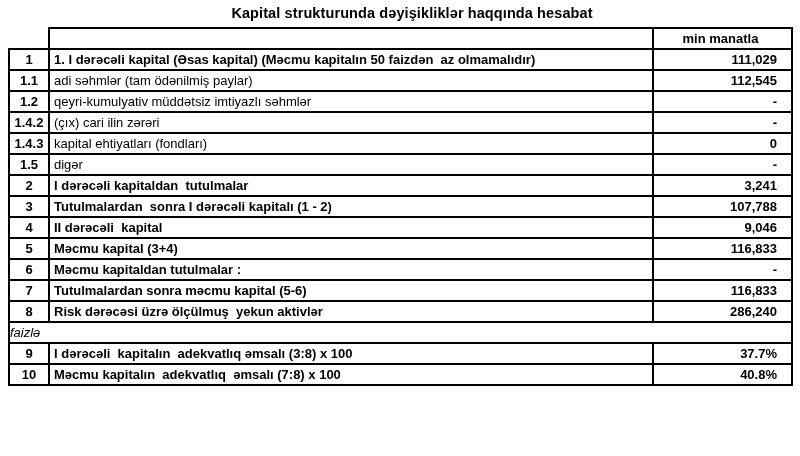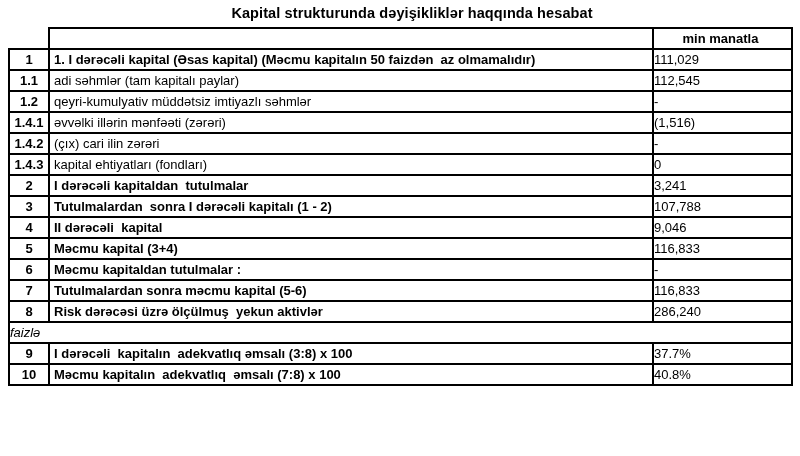--- a/index.html
+++ b/index.html
@@ -17,21 +17,21 @@
     margin:6px 0 0 8px;width:783px;
   }
   td{
     border:2px solid #000;height:19px;padding:0;
     font-size:13px;line-height:19px;vertical-align:middle;
     overflow:hidden;white-space:pre;
   }
   td.num{text-align:center;font-weight:bold;}
   td.lbl{padding-left:4px;}
   td.lbl.b{font-weight:bold;}
-  td.val{padding-right:14px;}
+  td.val{text-align:right;padding-right:14px;font-weight:bold;}
   td.unit{text-align:center;padding-right:4px;font-weight:bold;}
   td.noborder{border:none;}
   td.empty{}
   tr.divider td{
     font-style:italic;padding-right:6px;font-weight:normal;
   }
 </style>
 </head>
 <body>
 
@@ -49,42 +49,42 @@
     <td class="lbl empty"></td>
     <td class="unit">min manatla</td>
   </tr>
   <tr>
         <td class="num">1</td>
         <td class="lbl b">1. I dərəcəli kapital (Əsas kapital) (Məcmu kapitalın 50 faizdən  az olmamalıdır)</td>
         <td class="val">111,029</td>
       </tr>
   <tr>
         <td class="num">1.1</td>
-        <td class="lbl">adi səhmlər (tam kapitalı paylar)</td>
+        <td class="lbl">adi səhmlər (tam ödənilmiş paylar)</td>
         <td class="val">112,545</td>
       </tr>
   <tr>
         <td class="num">1.2</td>
         <td class="lbl">qeyri-kumulyativ müddətsiz imtiyazlı səhmlər</td>
         <td class="val">-</td>
-      </tr>
-  <tr>
-        <td class="num">1.4.1</td>
-        <td class="lbl">əvvəlki illərin mənfəəti (zərəri)</td>
-        <td class="val">(1,516)</td>
       </tr>
   <tr>
         <td class="num">1.4.2</td>
         <td class="lbl">(çıx) cari ilin zərəri</td>
         <td class="val">-</td>
       </tr>
   <tr>
         <td class="num">1.4.3</td>
         <td class="lbl">kapital ehtiyatları (fondları)</td>
         <td class="val">0</td>
+      </tr>
+  <tr>
+        <td class="num">1.5</td>
+        <td class="lbl">digər</td>
+        <td class="val">-</td>
       </tr>
   <tr>
         <td class="num">2</td>
         <td class="lbl b">I dərəcəli kapitaldan  tutulmalar</td>
         <td class="val">3,241</td>
       </tr>
   <tr>
         <td class="num">3</td>
         <td class="lbl b">Tutulmalardan  sonra I dərəcəli kapitalı (1 - 2)</td>
         <td class="val">107,788</td>

